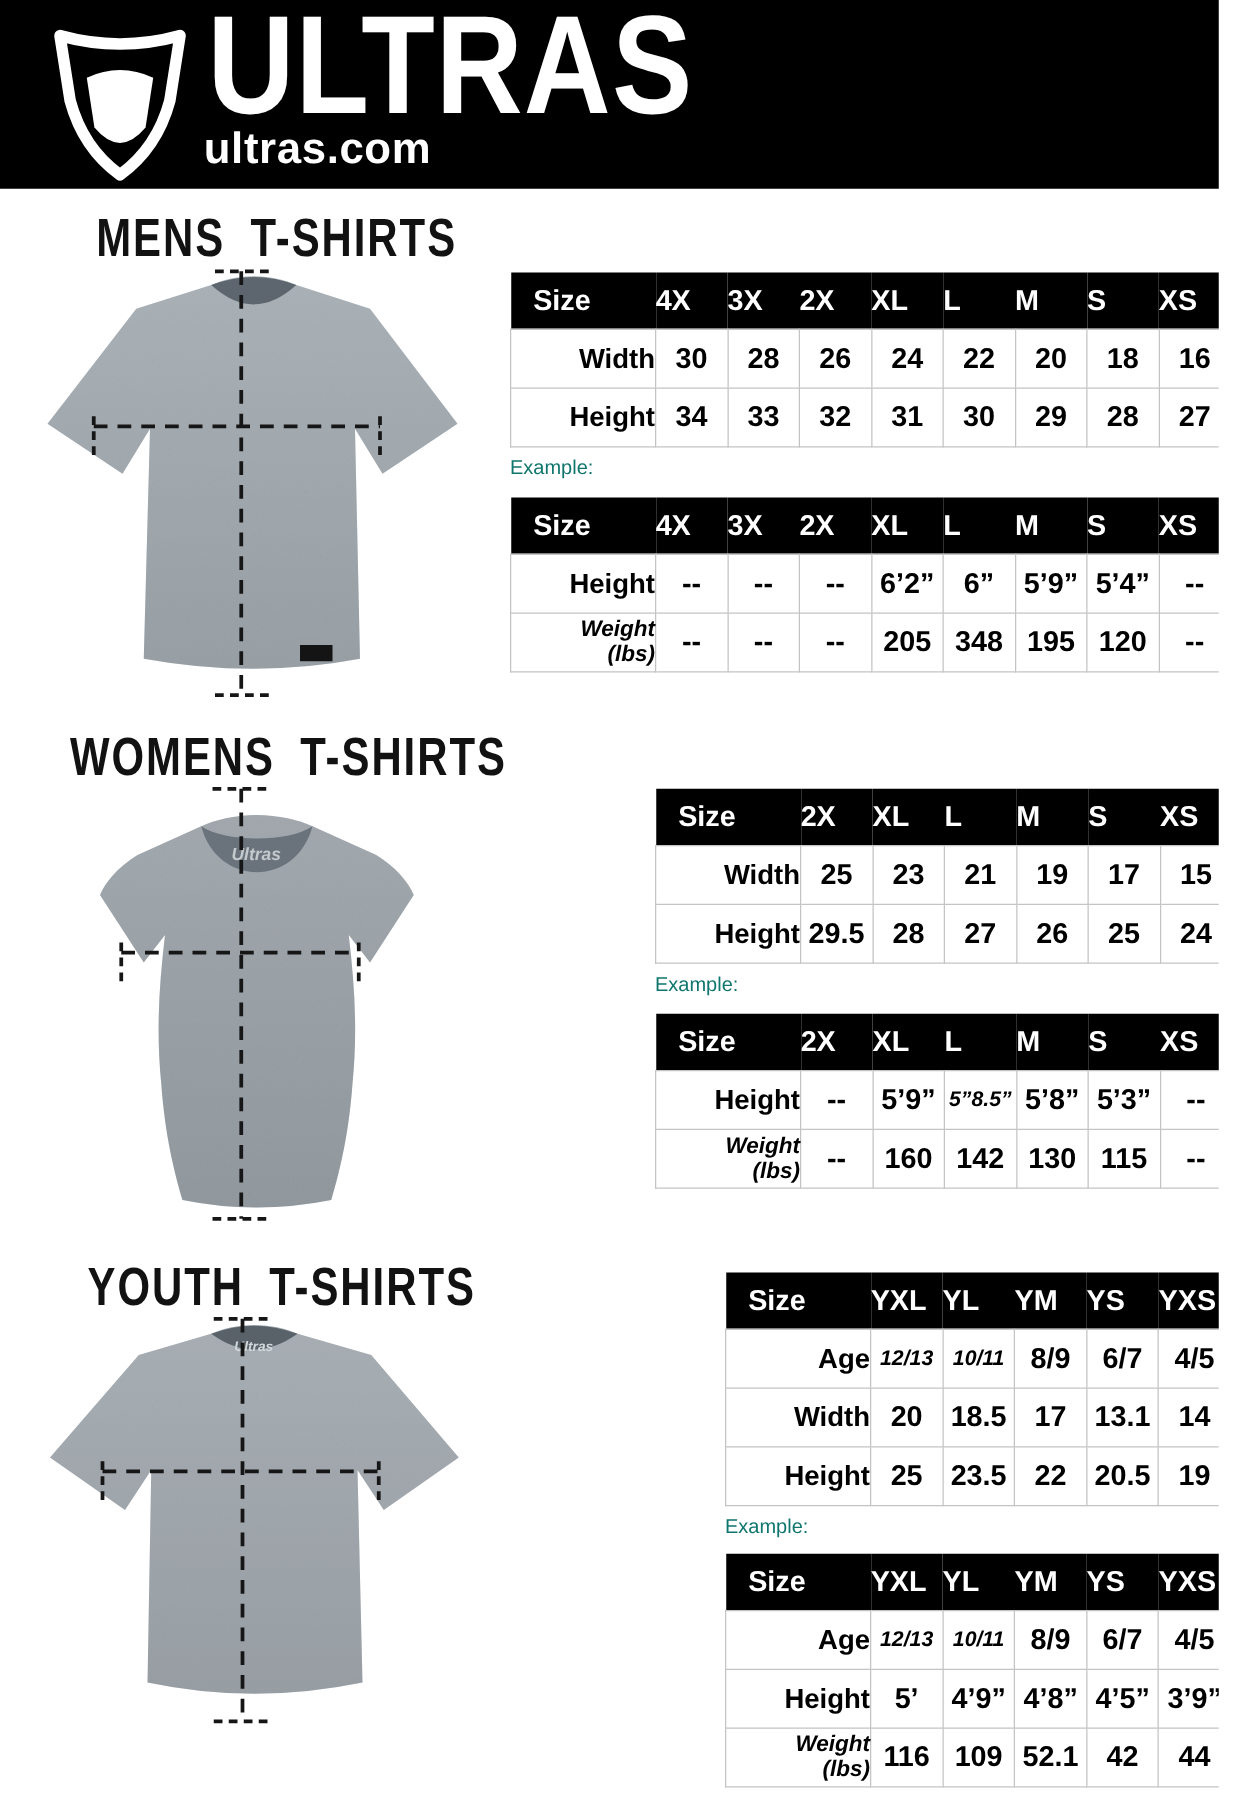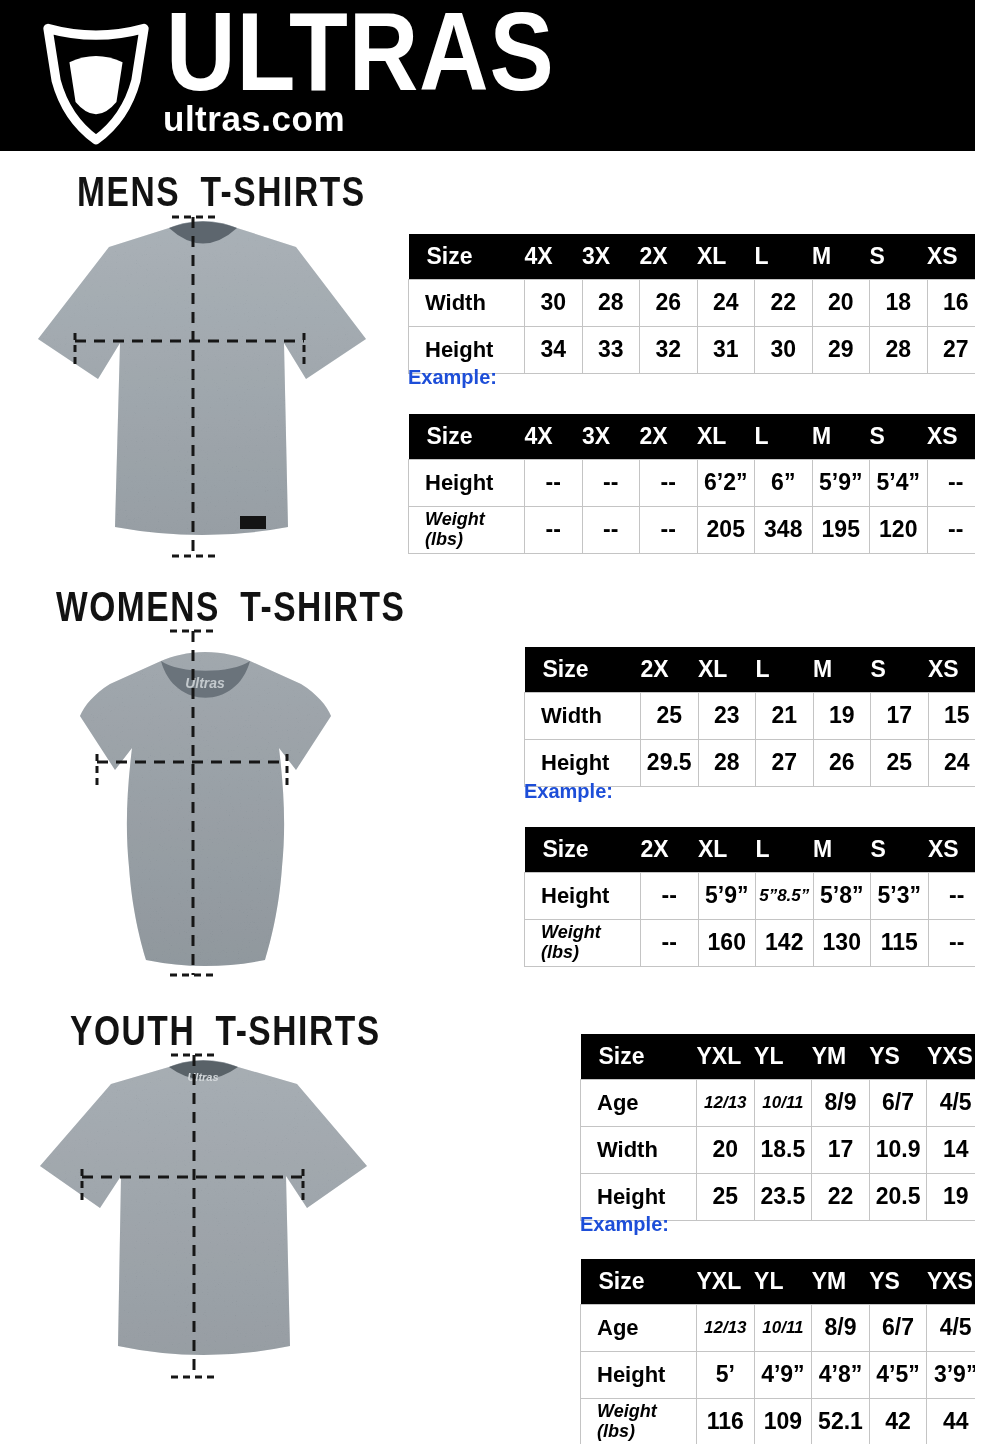--- a/index.html
+++ b/index.html
@@ -10,29 +10,29 @@
   .logo{position:absolute;left:32px;top:7px;width:128px;height:138px;}
   .brand{position:absolute;left:166px;top:-4px;font-size:112px;line-height:1.0;font-weight:bold;
          color:#fff;letter-spacing:1px;transform:scaleX(.86);transform-origin:left top;white-space:nowrap;}
   .domain{position:absolute;left:163px;top:99px;font-size:35px;font-weight:bold;color:#ffffff;
           letter-spacing:.5px;white-space:nowrap;}
   
   .sec-title{position:absolute;margin:0;font-size:43px;font-weight:bold;color:#121212;
              letter-spacing:2px;word-spacing:12px;transform:scaleX(.78);transform-origin:left top;
              white-space:nowrap;}
   
-  .example{position:absolute;font-size:20px;font-weight:bold;color:#1d4ed8;}
+  .example{position:absolute;font-size:16px;font-weight:normal;color:#0f766e;}
   
-  table.sizes{position:absolute;border-collapse:collapse;table-layout:fixed;font-weight:bold;margin-top:16px;}
+  table.sizes{position:absolute;border-collapse:collapse;table-layout:fixed;font-weight:bold;}
   table.sizes thead tr{height:45px;background:#000;color:#fff;}
   table.sizes thead th{font-size:23px;text-align:left;padding:0;border:none;}
   table.sizes thead th.corner{text-align:left;padding-left:18px;}
   table.sizes tbody tr{height:47px;background:#fff;}
   table.sizes tbody th,table.sizes tbody td{border:1px solid #c4c4c4;padding:0;}
-  table.sizes tbody th.row-label{font-size:22px;text-align:left;padding-left:16px;}
+  table.sizes tbody th.row-label{font-size:22px;text-align:right;padding-left:16px;}
   table.sizes tbody th.row-label.two-line{font-size:18px;line-height:1.1;font-style:italic;}
   table.sizes tbody td{font-size:23px;text-align:center;}
   table.sizes tbody td.small{font-size:17px;font-style:italic;}
   
   .shirt{position:absolute;}
 </style>
 </head>
 <body>
 
 <div class="page">
@@ -354,21 +354,21 @@
           <td class="small">10/11</td>
           <td>8/9</td>
           <td>6/7</td>
           <td>4/5</td>
         </tr>
         <tr>
           <th class="row-label">Width</th>
           <td>20</td>
           <td>18.5</td>
           <td>17</td>
-          <td>10.9</td>
+          <td>13.1</td>
           <td>14</td>
         </tr>
         <tr>
           <th class="row-label">Height</th>
           <td>25</td>
           <td>23.5</td>
           <td>22</td>
           <td>20.5</td>
           <td>19</td>
         </tr>

